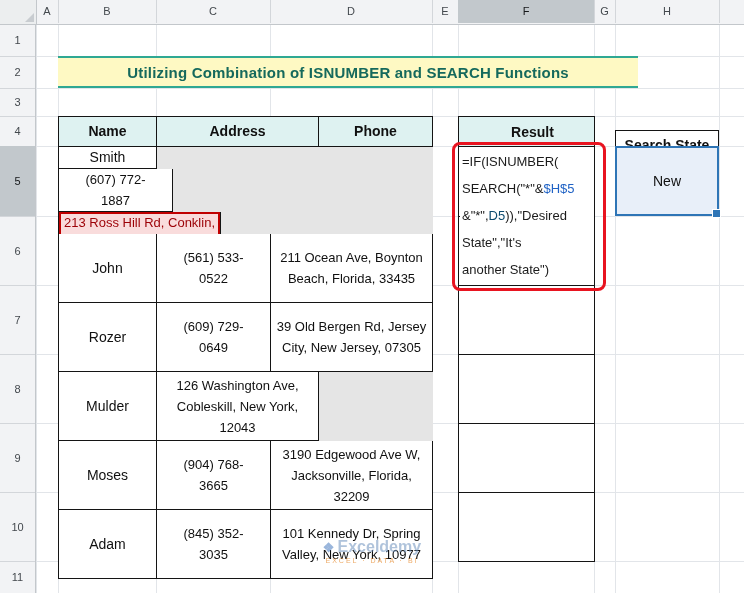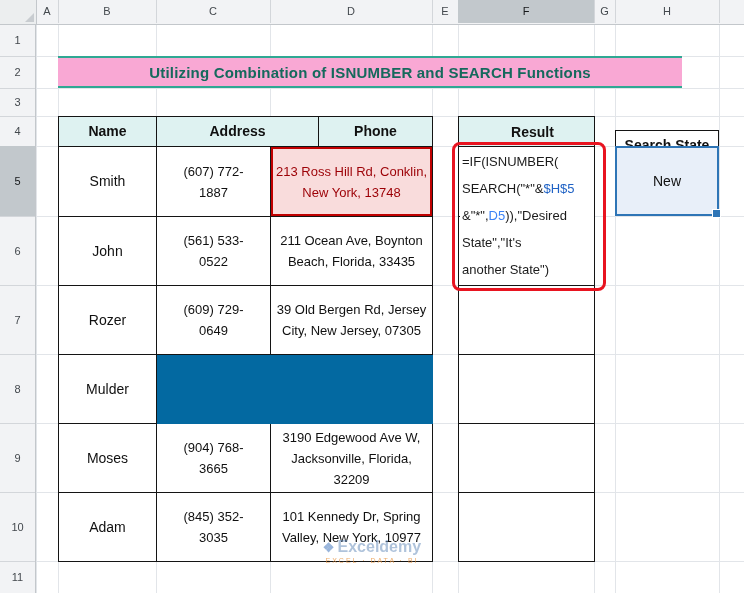--- a/index.html
+++ b/index.html
@@ -29,51 +29,51 @@
       linear-gradient(#e2e5e9,#e2e5e9),linear-gradient(#e2e5e9,#e2e5e9),linear-gradient(#e2e5e9,#e2e5e9),
       linear-gradient(#e2e5e9,#e2e5e9),linear-gradient(#e2e5e9,#e2e5e9),linear-gradient(#e2e5e9,#e2e5e9),
       linear-gradient(#e2e5e9,#e2e5e9);
     background-position:
       0 0,22px 0,120px 0,234px 0,396px 0,422px 0,558px 0,579px 0,683px 0,
       0 32px,0 64px,0 92px,0 122px,0 192px,0 261px,0 330px,0 399px,0 468px,0 537px;
     background-size:
       1px 100%,1px 100%,1px 100%,1px 100%,1px 100%,1px 100%,1px 100%,1px 100%,1px 100%,
       100% 1px,100% 1px,100% 1px,100% 1px,100% 1px,100% 1px,100% 1px,100% 1px,100% 1px,100% 1px;}
   
-  .titleband{position:absolute;left:58px;top:56px;width:624px;height:32px;background:#f9a8d4;
+  .titleband{position:absolute;left:58px;top:56px;width:580px;height:32px;background:#fef9c3;
       border-top:2px solid #2fa893;border-bottom:2px solid #2fa893;display:flex;align-items:center;
       justify-content:center;z-index:3;box-sizing:border-box;}
   .titleband span{font-size:15px;font-weight:bold;color:#15695c;letter-spacing:.2px;}
   
   .xtable{position:absolute;left:58px;top:116px;z-index:3;border-top:1.5px solid #141414;
-      border-left:1.5px solid #141414;background:#0369a1;}
+      border-left:1.5px solid #141414;background:#e5e5e5;}
   .trow{display:flex;}
   .thead{height:30px;}
-  .r0{height:70px;}.r1,.r2,.r3,.r4,.r5{height:69px;}
+  .r0{height:87px;flex-direction:column;}.r1,.r2,.r3,.r4,.r5{height:69px;}
   .cell{box-sizing:border-box;border-right:1.5px solid #141414;border-bottom:1.5px solid #141414;
       display:flex;align-items:center;justify-content:center;text-align:center;font-size:13px;
       line-height:21px;background:#fff;color:#101010;}
   .c-name{width:98px;font-size:14px;}
   .c-phone{width:114px;padding:0 17px;}
   .c-addr{width:162px;padding:0 3px;}
   .th{background:#def2f1;font-weight:bold;font-size:14px;padding:0;}
   .bad{background:#f9dcdc;color:#9c0006;box-shadow:inset 0 0 0 2px #c00000;}
   
   .rescol{position:absolute;left:458px;top:116px;width:136px;z-index:3;border-top:1.5px solid #141414;
       border-left:1.5px solid #141414;}
   .rcell{box-sizing:border-box;width:100%;border-right:1.5px solid #141414;
       border-bottom:1.5px solid #141414;background:#fff;}
   .rhead{height:30px;background:#def2f1;font-weight:bold;font-size:14px;display:flex;
       align-items:center;justify-content:center;padding-left:12px;}
   .rc0{height:70px;}.rc1,.rc2,.rc3,.rc4,.rc5{height:69px;}
   .formula{position:absolute;left:460px;top:148px;width:132px;height:135px;background:#fff;
       z-index:4;font-size:13px;padding-left:2px;}
   .fl{height:27px;line-height:27px;white-space:nowrap;color:#1b1b1b;}
   .refb{color:#1f62c5;}
-  .refr{color:#3b82f6;}
+  .refr{color:#0c4a6e;}
   .redbox{position:absolute;left:452px;top:142px;width:148px;height:143px;border:3px solid #e81420;
       border-radius:8px;z-index:6;pointer-events:none;}
   
   .sshead{position:absolute;left:615px;top:130px;width:104px;height:30px;box-sizing:border-box;
       border:1.5px solid #141414;background:#fff;display:flex;align-items:center;justify-content:center;
       font-weight:bold;font-size:14px;z-index:3;}
   .sscell{position:absolute;left:615px;top:146px;width:104px;height:70px;box-sizing:border-box;
       border:2px solid #2e75b6;background:#e8eff9;display:flex;align-items:center;justify-content:center;
       font-size:14px;z-index:4;}
   .fillhandle{position:absolute;right:-4px;bottom:-4px;width:7px;height:7px;background:#2e75b6;
@@ -140,20 +140,21 @@
       <div class="cell c-phone">(561) 533-0522</div>
       <div class="cell c-addr">211 Ocean Ave, Boynton Beach, Florida, 33435</div>
     </div>
     <div class="trow r2">
       <div class="cell c-name">Rozer</div>
       <div class="cell c-phone">(609) 729-0649</div>
       <div class="cell c-addr">39 Old Bergen Rd, Jersey City, New Jersey, 07305</div>
     </div>
     <div class="trow r3">
       <div class="cell c-name">Mulder</div>
+      <div class="cell c-addr">126 Washington Ave, Cobleskill, New York, 12043</div>
     </div>
     <div class="trow r4">
       <div class="cell c-name">Moses</div>
       <div class="cell c-phone">(904) 768-3665</div>
       <div class="cell c-addr">3190 Edgewood Ave W, Jacksonville, Florida, 32209</div>
     </div>
     <div class="trow r5">
       <div class="cell c-name">Adam</div>
       <div class="cell c-phone">(845) 352-3035</div>
       <div class="cell c-addr">101 Kennedy Dr, Spring Valley, New York, 10977</div>

